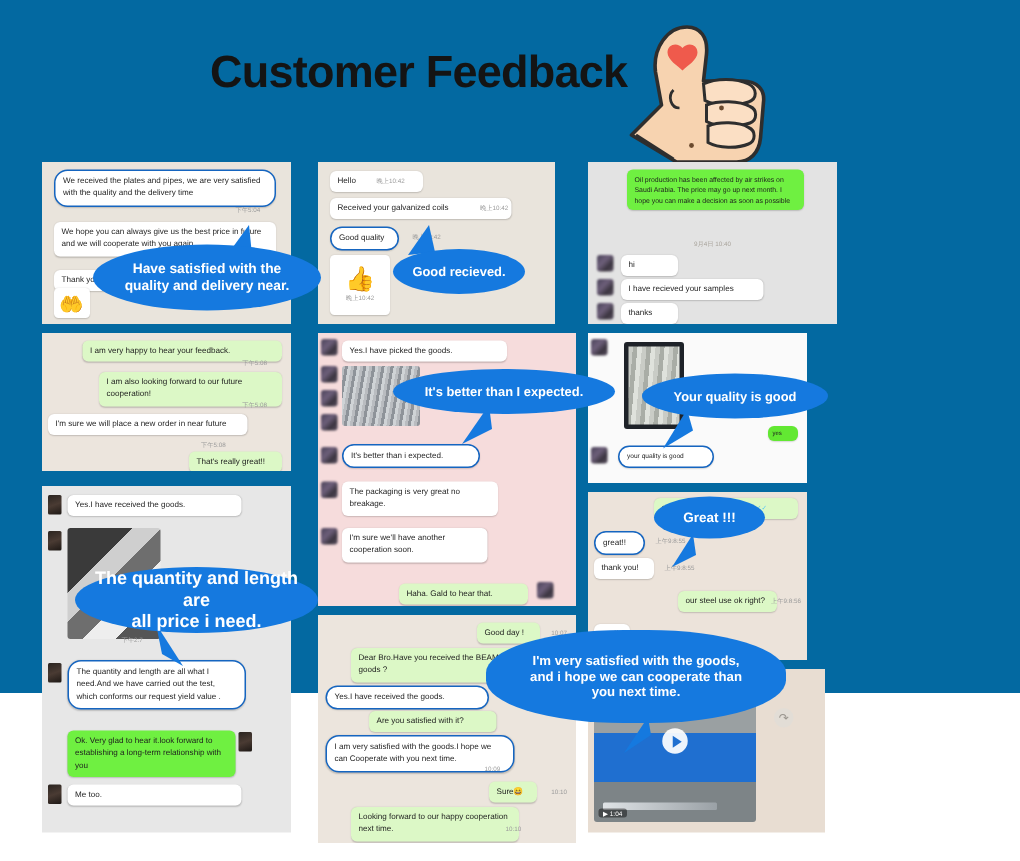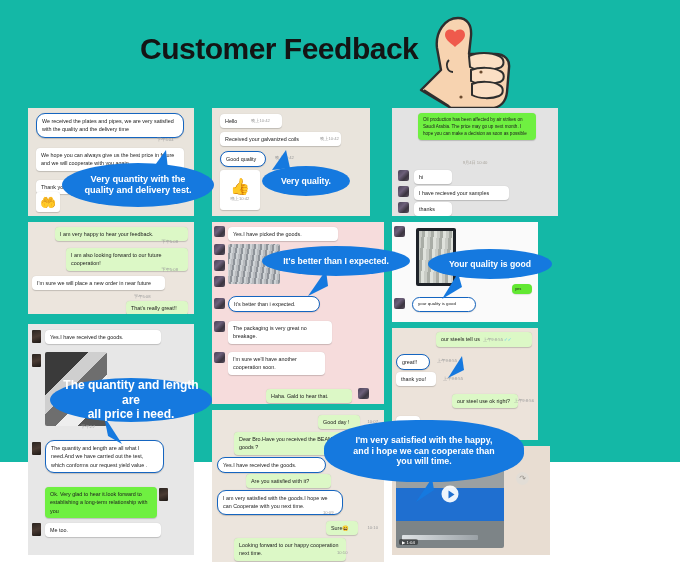--- a/index.html
+++ b/index.html
@@ -2,21 +2,21 @@
 <html><head>
 <meta charset="utf-8">
 <style>
   * { box-sizing: border-box; margin: 0; padding: 0; }
   html, body {
     width: 680px; height: 574px;
     background: #ffffff;
     font-family: "Liberation Sans", sans-serif;
     overflow: hidden;
   }
-  #page { position: relative; width: 680px; height: 462px; background: #14b8a6; }
+  #page { position: relative; width: 680px; height: 462px; background: #0369a1; }
 
   
   .title {
     position: absolute; left: 140px; top: 32px;
     font-size: 30px; font-weight: bold; color: #141414;
     letter-spacing: -0.5px; white-space: nowrap;
   }
   .thumb { position: absolute; left: 415px; top: 10px; width: 105px; height: 105px; }
 
   
@@ -299,29 +299,29 @@
       <div class="play"></div>
       <div class="vidlen">
         ▶ <span>1:04</span>
       </div>
     </div>
     <div class="fwd" style="left:124px; top:26px;">↷</div>
   </div>
 
   <div class="callout" style="left:62px; top:163px; width:152px; height:44px; font-size:9.2px;">
     <span>
-      <b>Very quantity with the</b><br><b>quality and delivery test.</b>
+      <b>Have satisfied with the</b><br><b>quality and delivery near.</b>
     </span>
   </div>
   <svg class="tailw" style="left:144px; top:148px; width:26px; height:26px;" viewBox="0 0 26 26">
     <polygon points="6,24 22,2 24,22" fill="#1579df"></polygon>
   </svg>
 
   <div class="callout" style="left:262px; top:166px; width:88px; height:30px; font-size:8.6px;">
-    <span><b>Very quality.</b></span>
+    <span><b>Good recieved.</b></span>
   </div>
   <svg class="tailw" style="left:268px; top:148px; width:24px; height:24px;" viewBox="0 0 24 24">
     <polygon points="4,22 18,2 22,20" fill="#1579df"></polygon>
   </svg>
 
   <div class="callout" style="left:262px; top:246px; width:148px; height:30px; font-size:8.6px;">
     <span><b>It's better than I expected.</b></span>
   </div>
   <svg class="tailw" style="left:304px; top:268px; width:26px; height:30px;" viewBox="0 0 26 30">
     <polygon points="22,2 4,28 24,18" fill="#1579df"></polygon>
@@ -336,26 +336,29 @@
 
   <div class="callout" style="left:50px; top:378px; width:162px; height:44px; font-size:12px;">
     <span>
       <b>The quantity and length are</b><br><b>all price i need.</b>
     </span>
   </div>
   <svg class="tailw" style="left:100px; top:414px; width:26px; height:32px;" viewBox="0 0 26 32">
     <polygon points="4,2 22,30 8,22" fill="#1579df"></polygon>
   </svg>
 
+  <div class="callout" style="left:436px; top:331px; width:74px; height:28px; font-size:9px;">
+    <span><b>Great !!!</b></span>
+  </div>
   <svg class="tailw" style="left:444px; top:354px; width:22px; height:26px;" viewBox="0 0 22 26">
     <polygon points="18,2 4,24 20,16" fill="#1579df"></polygon>
   </svg>
 
   <div class="callout" style="left:324px; top:420px; width:200px; height:62px; font-size:8.8px; border-radius:46%;">
     <span>
-      <b>I'm very satisfied with the happy,</b><br><b>and i hope we can cooperate than</b><br><b>you will time.</b>
+      <b>I'm very satisfied with the goods,</b><br><b>and i hope we can cooperate than</b><br><b>you next time.</b>
     </span>
   </div>
   <svg class="tailw" style="left:412px; top:476px; width:26px; height:28px;" viewBox="0 0 26 28">
     <polygon points="20,2 4,26 22,14" fill="#1579df"></polygon>
   </svg>
 
 </div>
 
 </body></html>

